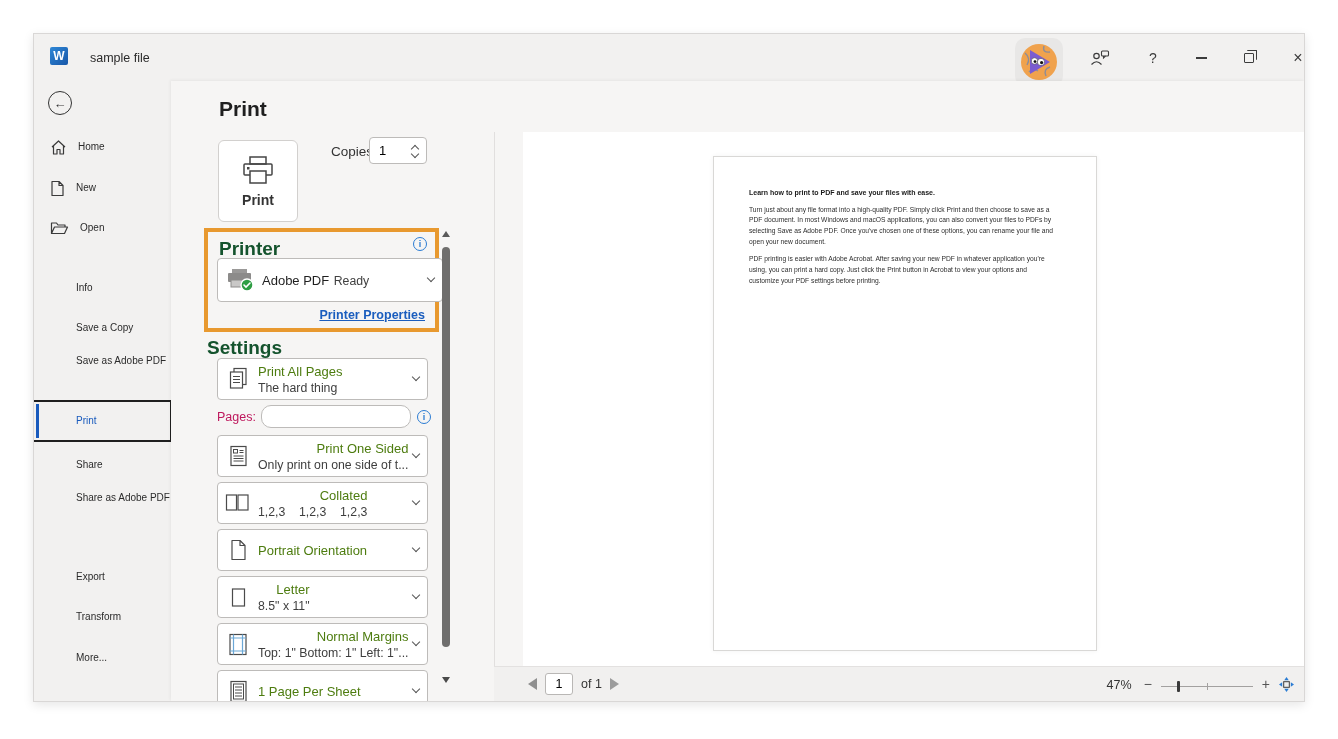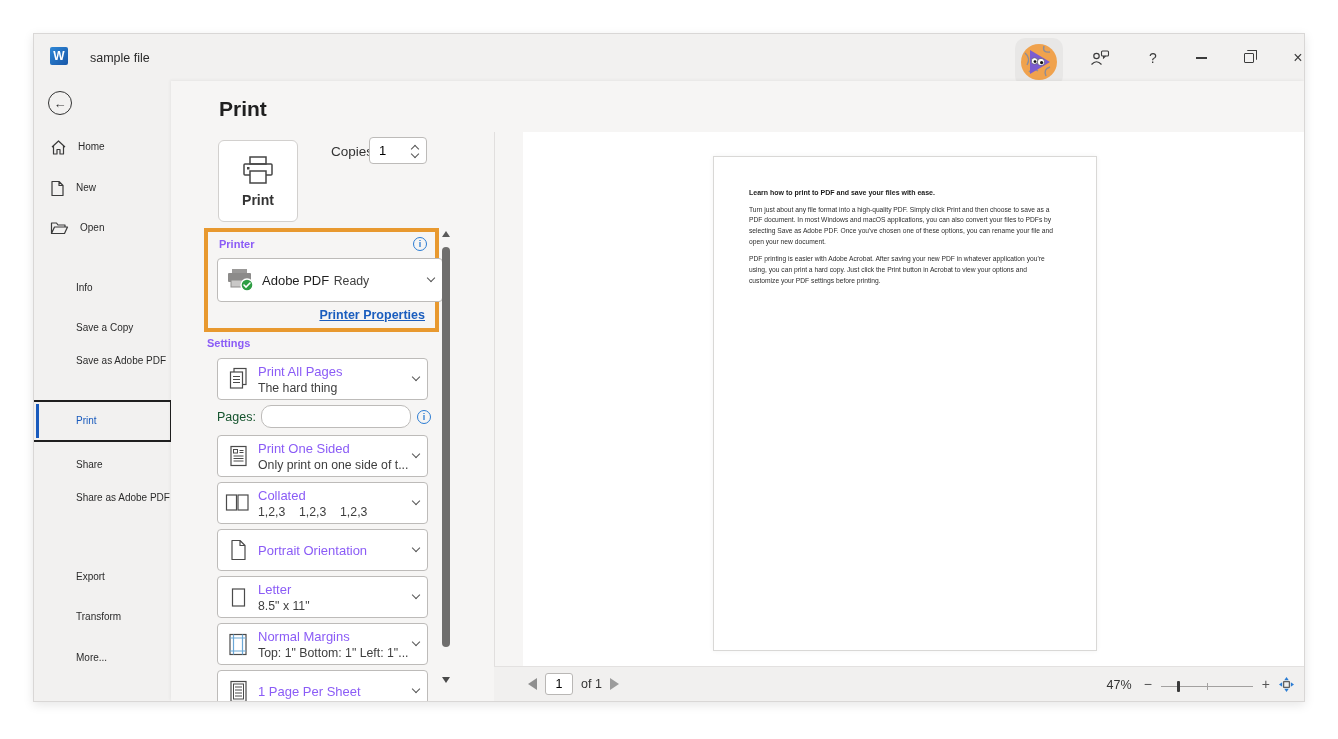--- a/index.html
+++ b/index.html
@@ -49,46 +49,46 @@
                  border:1px solid #bdbbb9; border-radius:4px; }
   .copies-spin input { position:absolute; left:1px; top:1px; width:38px; height:23px; border:none;
                        font-size:13px; padding-left:8px; font-family:inherit; background:transparent; }
   .spin-up,.spin-dn { position:absolute; right:6px; width:8px; height:8px; }
   .spin-up { top:5px; } .spin-dn { bottom:4px; }
   .chev-css { display:block; width:6px; height:6px; border-right:1.3px solid #555; border-bottom:1.3px solid #555; }
   .chev-up { transform:rotate(-135deg); margin-top:3px; }
   .chev-dn { transform:rotate(45deg); }
 
   .printer-box { position:absolute; left:33px; top:147px; width:235px; height:104px; border:4px solid #e8992f; }
-  .sec-title { font-size:11px; font-weight:700; color:#8b5cf6; }
+  .sec-title { font-size:19px; font-weight:700; color:#14532d; }
   .printer-box .sec-title { position:absolute; left:11px; top:6px; }
   .info-ic { width:14px; height:14px; border:1.3px solid #2b7cd3; border-radius:50%; color:#2b7cd3;
              font-size:9px; font-weight:bold; display:flex; align-items:center; justify-content:center; }
   .info-ic::after { content:"i"; }
   .printer-box .info-ic { position:absolute; right:8px; top:5px; }
   .printer-dd { position:absolute; left:9px; top:26px; width:226px; height:44px; background:#fff;
                 border:1px solid #bdbbb9; border-radius:4px; display:flex; align-items:center; }
   .printer-dd .ic { width:44px; display:flex; justify-content:center; }
   .dd-chev { position:absolute; right:8px; top:50%; margin-top:-5px; }
   .pname { font-size:13px; color:#1f1f1f; }
   .pstatus { font-size:12.3px; color:#404040; margin-top:1px; }
   .printer-link { position:absolute; right:10px; top:76px; font-size:12.5px; font-weight:600;
                   color:#1a5dbe; text-decoration:underline; }
 
   .settings-title { position:absolute; left:36px; top:256px; }
   .rows { position:absolute; left:46px; top:277px; width:211px; }
   .dd { position:relative; height:42px; margin-bottom:5px; background:#fff; border:1px solid #bdbbb9;
         border-radius:4px; display:flex; align-items:center; }
   .dd .ic { width:40px; display:flex; justify-content:center; flex:0 0 auto; }
   .dd .tx { display:flex; flex-direction:column; justify-content:center; padding-right:16px; }
-  .l1 { font-size:13px; color:#8b5cf6; }
+  .l1 { font-size:13px; color:#4d7c0f;text-align:right; }
   .l2 { font-size:12.3px; color:#3e3e3e; margin-top:2px; white-space:pre; overflow:hidden; }
   .l2:empty { display:none; }
   .pages-row { position:relative; height:24px; margin-bottom:6px; }
-  .pages-row .plabel { position:absolute; left:0; top:5px; font-size:12.5px; color:#14532d; }
+  .pages-row .plabel { position:absolute; left:0; top:5px; font-size:12.5px; color:#be185d; }
   .pages-row input { position:absolute; left:44px; top:0; width:150px; height:23px; background:#fff;
                      border:1px solid #bdbbb9; border-radius:10px; font-family:inherit; font-size:12px; padding:0 8px; }
   .pages-row .info-ic { position:absolute; right:-3px; top:5px; }
 
   
   .scrollbar { position:absolute; left:268px; top:148px; width:14px; height:470px; }
   .sb-up { position:absolute; left:3px; top:2px; width:0; height:0;
            border-left:4.5px solid transparent; border-right:4.5px solid transparent; border-bottom:6px solid #5a5a5a; }
   .sb-thumb { position:absolute; left:3px; top:18px; width:8px; height:400px; background:#6f6e6d; border-radius:4px; }
   .sb-dn { position:absolute; left:3px; top:448px; width:0; height:0;

